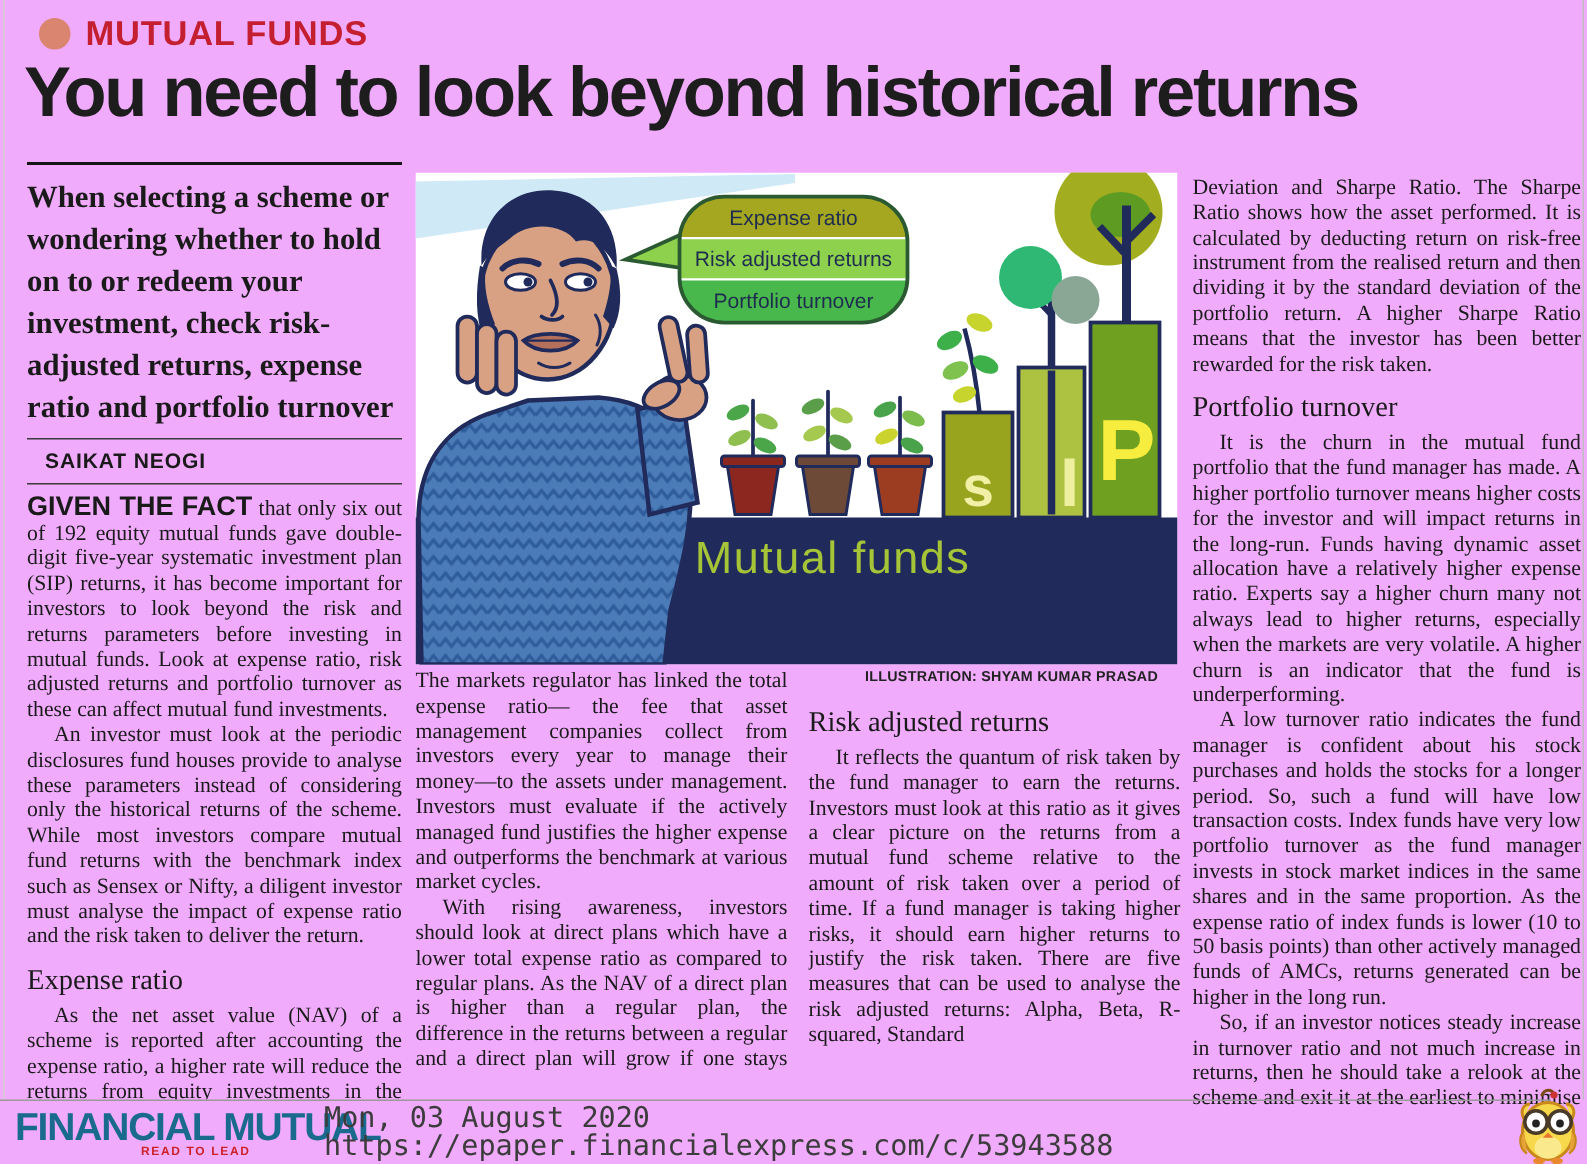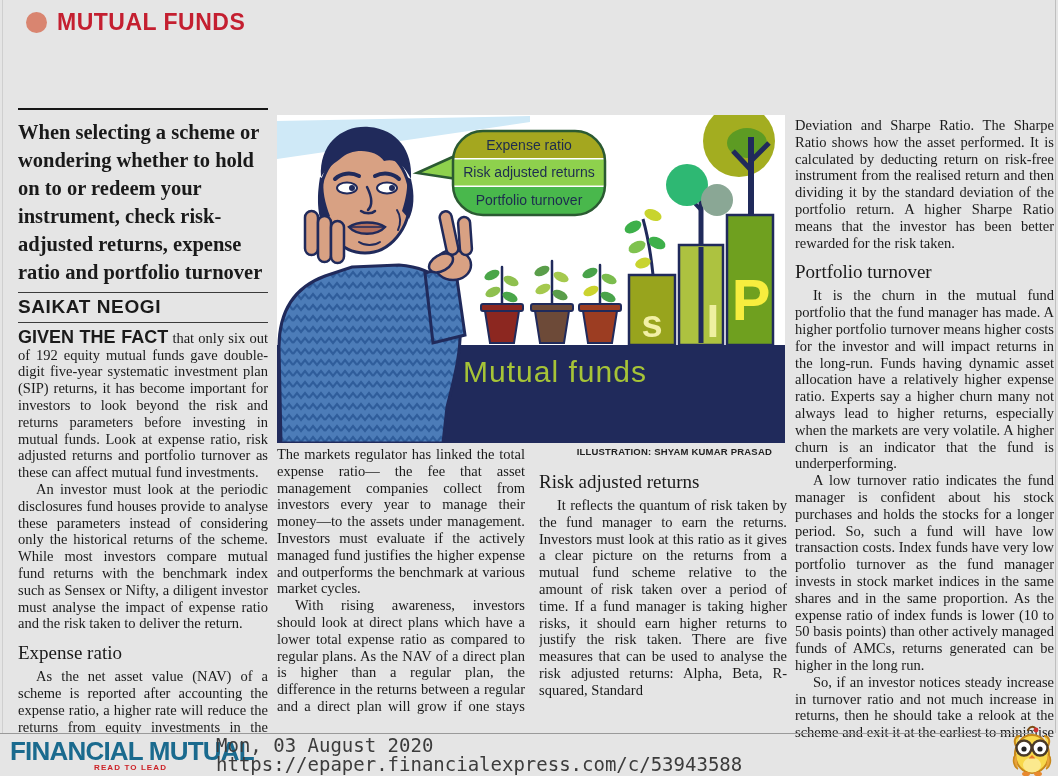--- a/index.html
+++ b/index.html
@@ -1,16 +1,16 @@
 <!DOCTYPE html>
 <html><head>
 <meta charset="utf-8">
 <style>
   html,body{margin:0;padding:0;background:#ffffff;}
-  #page{position:relative;width:1058px;height:776px;background:#e5e5e5;overflow:hidden;
+  #page{position:relative;width:1058px;height:776px;background:#f0abfc;overflow:hidden;
         font-family:"Liberation Serif",serif;color:#1a1a1a;}
   
   .kicker{position:absolute;left:26px;top:9px;display:flex;align-items:center;gap:10px;}
   .kicker-dot{width:21px;height:21px;border-radius:50%;background:#d98570;}
   .kicker-label{font-family:"Liberation Sans",sans-serif;font-weight:800;font-size:23px;
                 color:#c41f30;letter-spacing:.5px;}
   .headline{position:absolute;left:16px;top:33px;width:1030px;
             font-family:"Liberation Sans",sans-serif;font-weight:800;font-size:47px;
             letter-spacing:-1.5px;color:#1d1d1d;white-space:nowrap;}
   
@@ -18,22 +18,22 @@
   .col p{margin:0;}
   .col p.ind{text-indent:18px;}
   .subhead{font-size:19px;line-height:22px;font-weight:500;margin:10px 0 4px 0;text-align:left;}
   #col-left{left:18px;top:108px;width:250px;height:625px;}
   #col-mid-a{left:277px;top:446px;width:248px;height:270px;}
   #col-mid-b{left:539px;top:461px;width:248px;height:270px;}
   #col-right{left:795px;top:117px;width:259px;height:623px;}
   .rule2{border:none;border-top:2.5px solid #161616;margin:0 0 8px 0;}
   .rule1{border:none;border-top:1.5px solid #3a3a3a;margin:6px 0;}
   .standfirst{font-size:20.5px;line-height:28px;font-weight:700;text-align:left;margin:2px 0 4px 0;}
-  .byline{font-family:"Liberation Sans",sans-serif;font-weight:700;font-size:19px;
-          letter-spacing:.6px;text-align:left;margin:2px 0;}
+  .byline{font-family:"Liberation Sans",sans-serif;font-weight:700;font-size:14px;
+          letter-spacing:.6px;text-align:left;margin:2px 12px;}
   .leadin{font-family:"Liberation Sans",sans-serif;font-weight:700;font-size:18px;}
   
   #illu{position:absolute;left:277px;top:115px;width:508px;height:328px;}
   .credit{position:absolute;left:522px;top:446px;width:250px;text-align:right;
           font-family:"Liberation Sans",sans-serif;font-weight:700;font-size:9.5px;
           color:#222;letter-spacing:.2px;}
   
   .footer-line{position:absolute;left:0;top:733px;width:1034px;height:0;
                border-top:1.5px solid #9a9a9a;}
   .edge-left{position:absolute;left:2px;top:0;height:733px;width:0;border-left:1px solid #cfcfcf;}
@@ -49,24 +49,25 @@
 </style>
 </head>
 <body>
 
 <div id="page">
 
   <div class="kicker">
     <span class="kicker-dot"></span>
     <span class="kicker-label">MUTUAL FUNDS</span>
   </div>
+  <div class="headline">You need to look beyond historical returns</div>
 
   <div class="col" id="col-left">
     <hr class="rule2">
-    <div class="standfirst">When selecting a scheme or wondering whether to hold on to or redeem your instrument, check risk-adjusted returns, expense ratio and portfolio turnover</div>
+    <div class="standfirst">When selecting a scheme or wondering whether to hold on to or redeem your investment, check risk-adjusted returns, expense ratio and portfolio turnover</div>
     <hr class="rule1">
     <div class="byline">SAIKAT NEOGI</div>
     <hr class="rule1">
     <p><span class="leadin">GIVEN THE FACT</span><span> that only six out of 192 equity mutual funds gave double-digit five-year systematic investment plan (SIP) returns, it has become important for investors to look beyond the risk and returns parameters before investing in mutual funds. Look at expense ratio, risk adjusted returns and portfolio turnover as these can affect mutual fund investments.</span></p>
     <p class="ind">An investor must look at the periodic disclosures fund houses provide to analyse these parameters instead of considering only the historical returns of the scheme. While most investors compare mutual fund returns with the benchmark index such as Sensex or Nifty, a diligent investor must analyse the impact of expense ratio and the risk taken to deliver the return.</p>
     <div class="subhead">Expense ratio</div>
     <p class="ind">As the net asset value (NAV) of a scheme is reported after accounting the expense ratio, a higher rate will reduce the returns from equity investments in the long run.</p>
   </div>
 
   <svg id="illu" viewBox="0 0 508 328">

